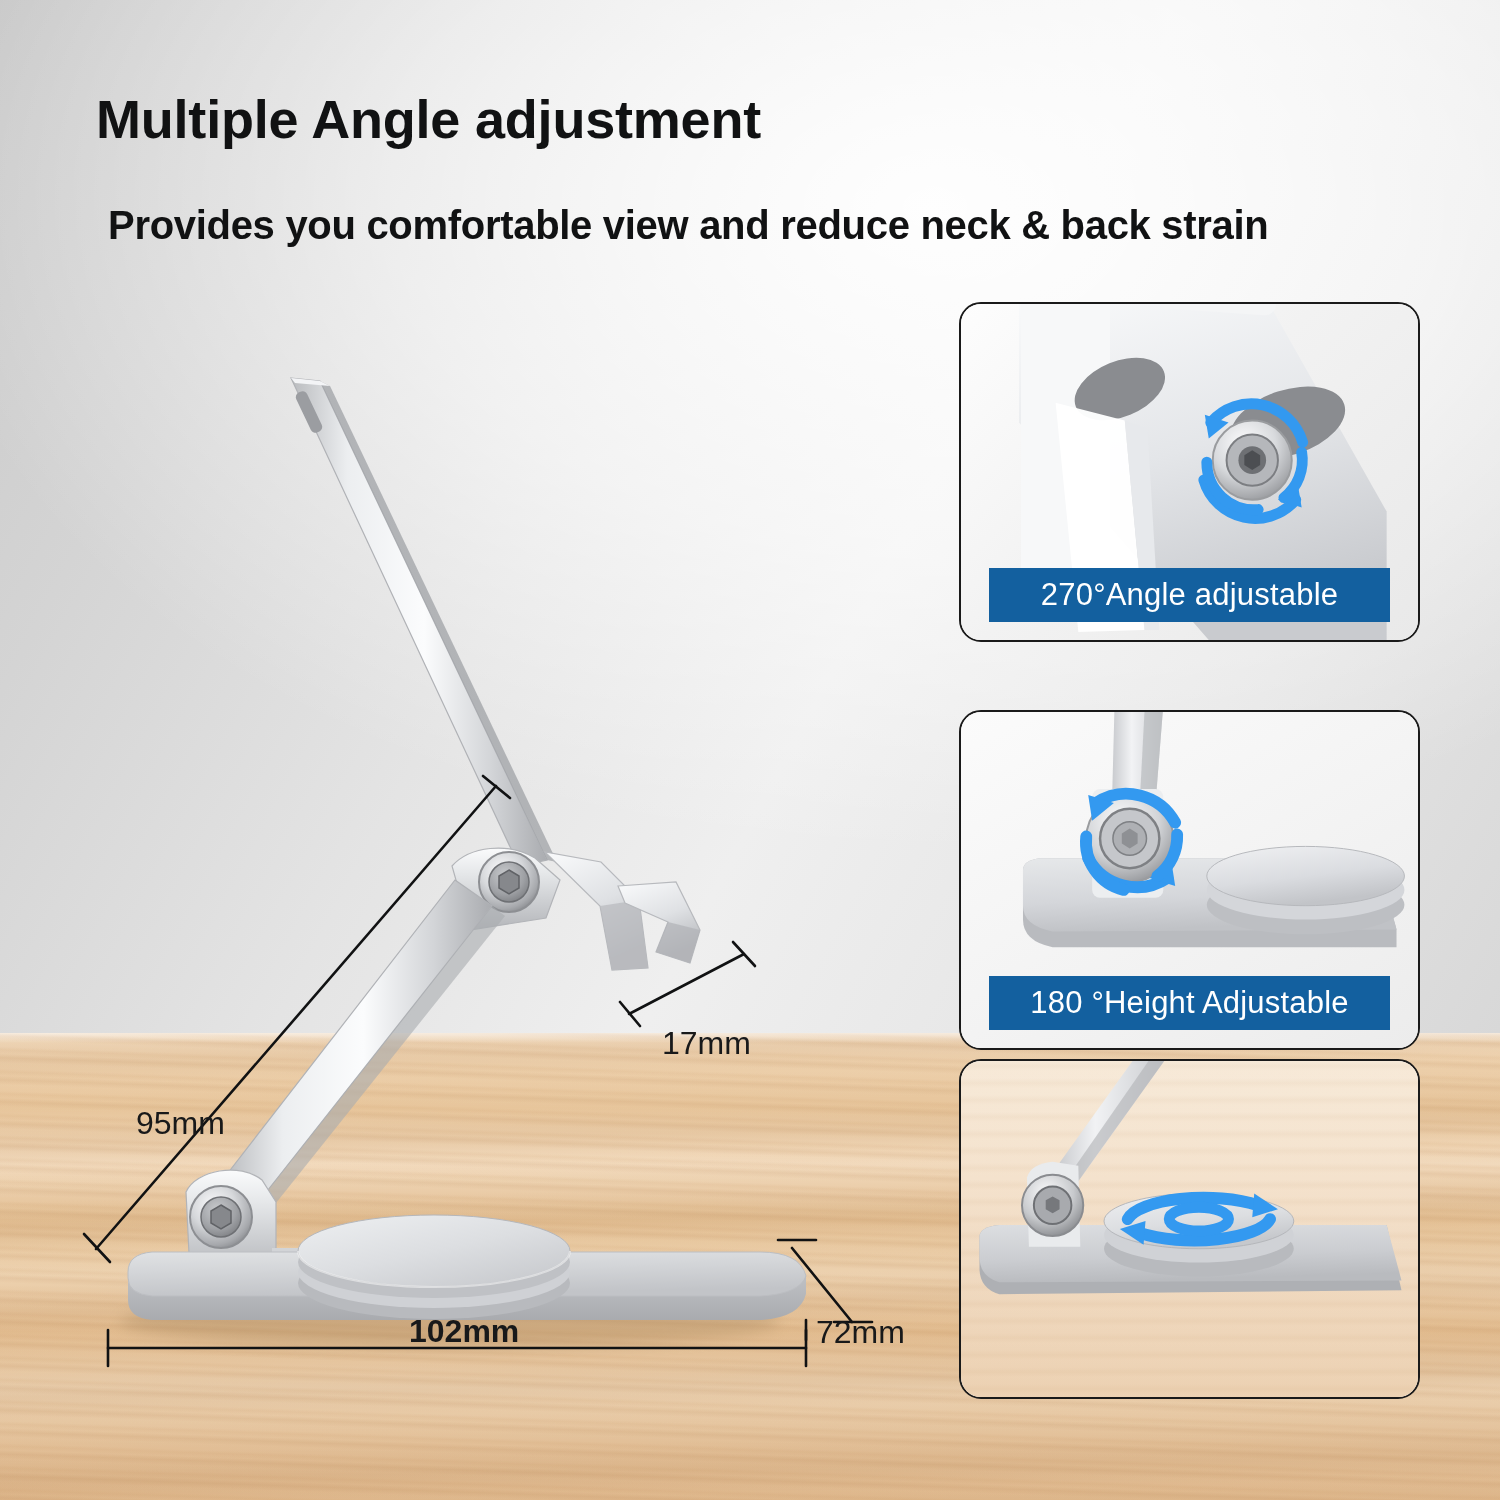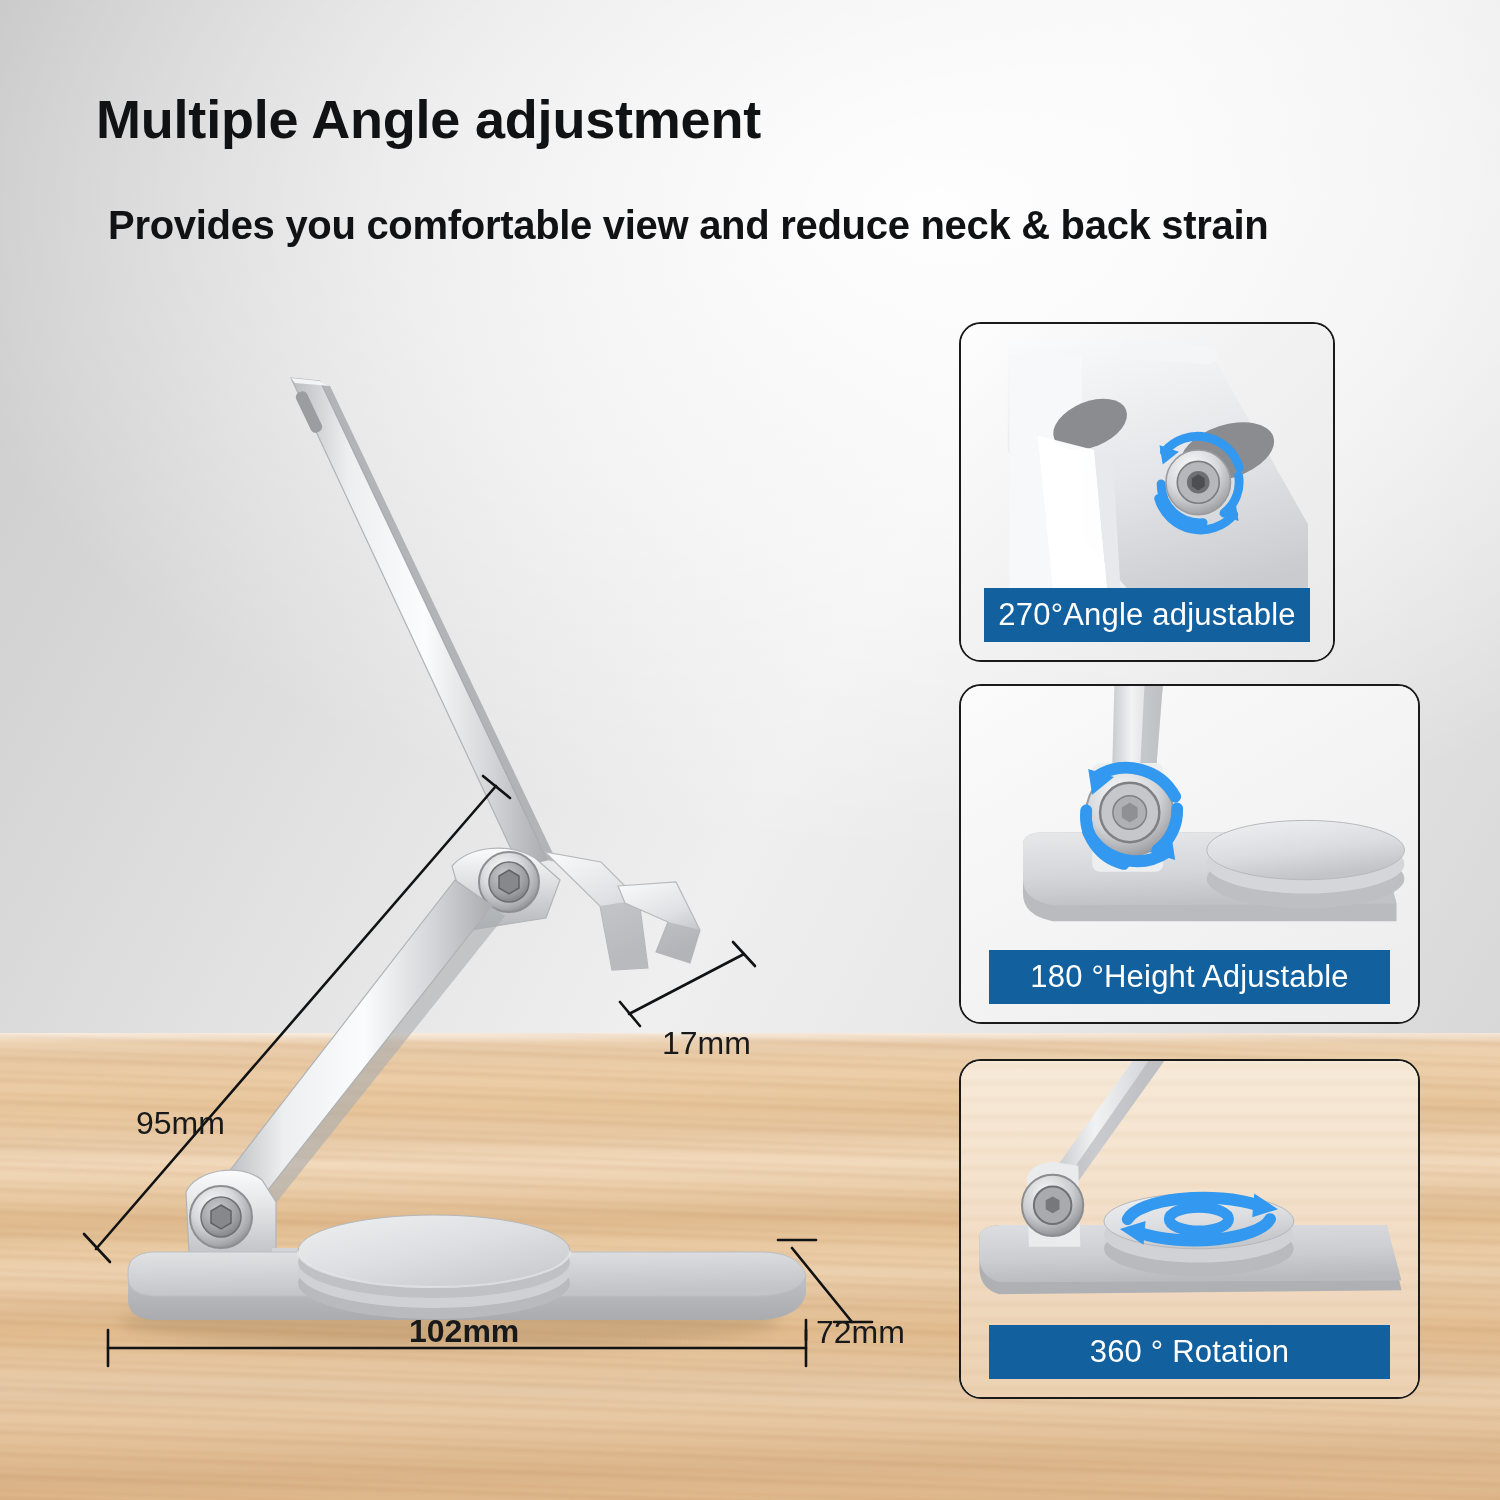--- a/index.html
+++ b/index.html
@@ -125,22 +125,22 @@
     background: #13609f;
     display: flex;
     align-items: center;
     justify-content: center;
     color: #ffffff;
     font-size: 31px;
     letter-spacing: 0.2px;
     white-space: nowrap;
   }
 
-  #panel-1 { left: 959px; top: 322px; width: 376px; height: 340px; text-align: right; }
-  #panel-2 { left: 959px; top: 684px; width: 461px; height: 340px; padding-left: 36px; }
+  #panel-1 { left: 959px; top: 302px; width: 461px; height: 340px; text-align: right; }
+  #panel-2 { left: 959px; top: 710px; width: 461px; height: 340px; padding-left: 36px; }
   #panel-3 { left: 959px; top: 1059px; width: 461px; height: 340px; }
 
   #panel-1 .panel-art { background: linear-gradient(135deg,#fdfdfd 0%,#f2f2f2 45%,#e9e9e9 100%); }
   #panel-2 .panel-art { background: linear-gradient(150deg,#fbfbfb 0%,#f3f3f3 55%,#ececec 100%); }
   #panel-3 .panel-art {
     background:
       repeating-linear-gradient(180deg,
         rgba(190,145,95,0.00) 0px,
         rgba(190,145,95,0.07) 5px,
         rgba(250,225,195,0.05) 10px,
@@ -428,16 +428,15 @@
 
         <g fill="none" stroke="#3399f0" stroke-width="12" stroke-linecap="round">
           <path d="M168,160 A78,26 0 0 1 300,146"></path>
           <path d="M312,160 A78,26 0 0 1 180,174"></path>
         </g>
         <polygon points="296,134 320,150 294,158" fill="#3399f0"></polygon>
         <polygon points="184,186 160,170 186,162" fill="#3399f0"></polygon>
         <ellipse cx="240" cy="160" rx="30" ry="12" fill="none" stroke="#3399f0" stroke-width="11"></ellipse>
       </svg>
     </div>
-    <div class="panel-label">360 °  Rotation</div>
   </div>
 
 </div>
 
 </body></html>

